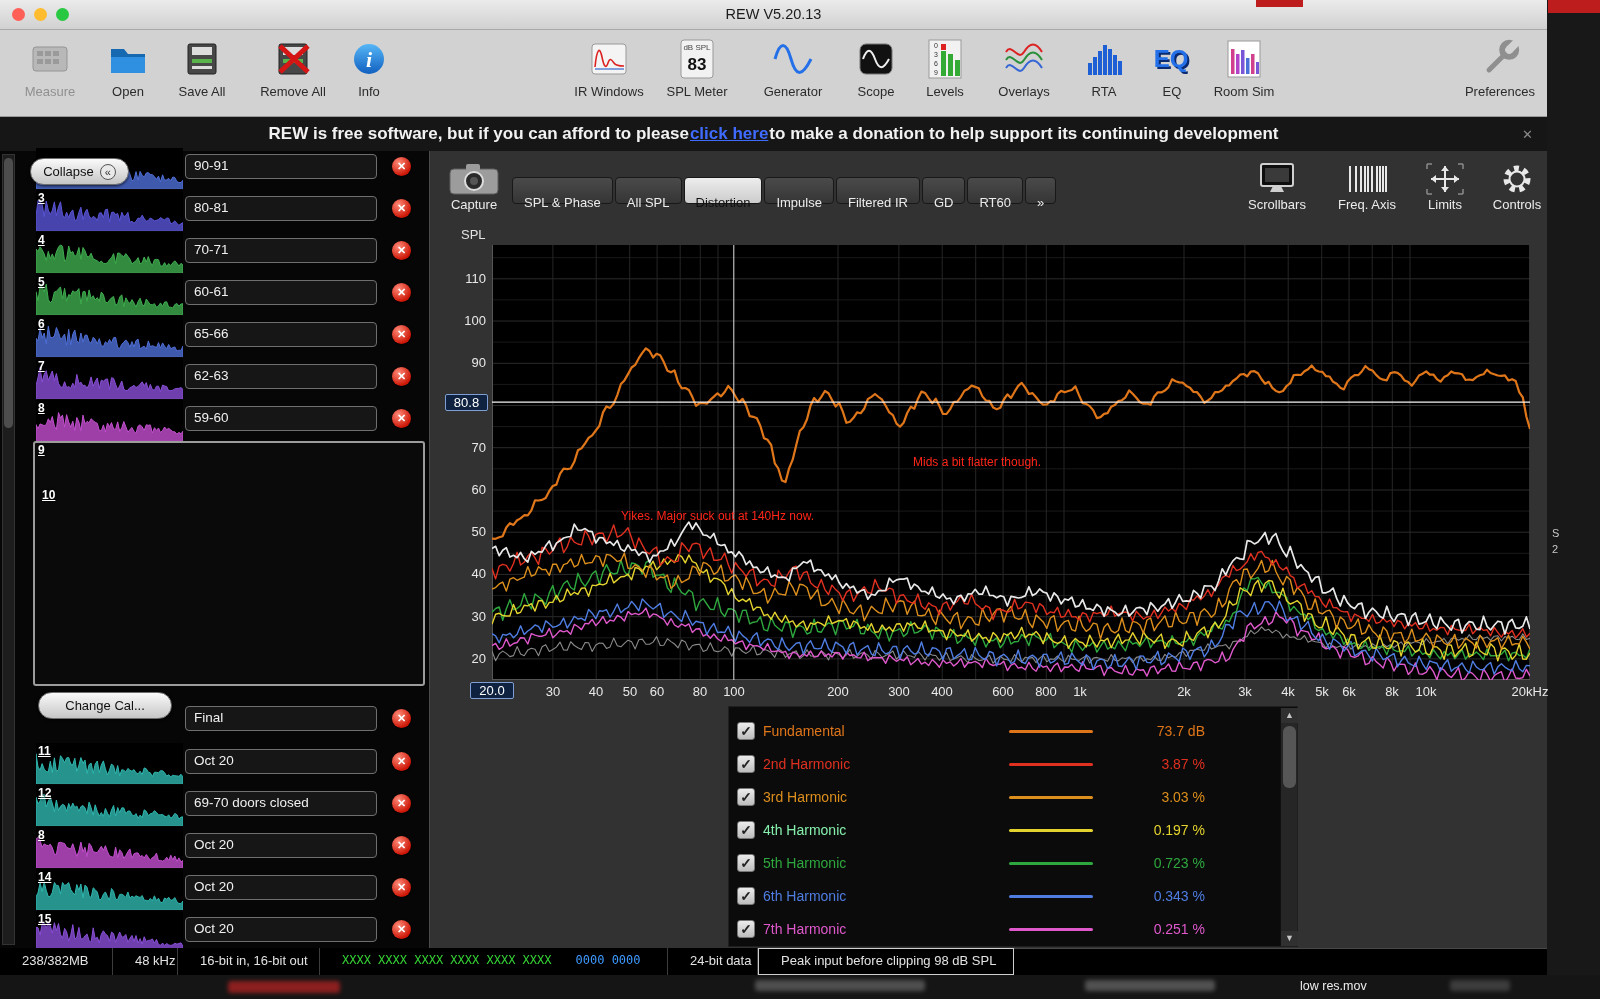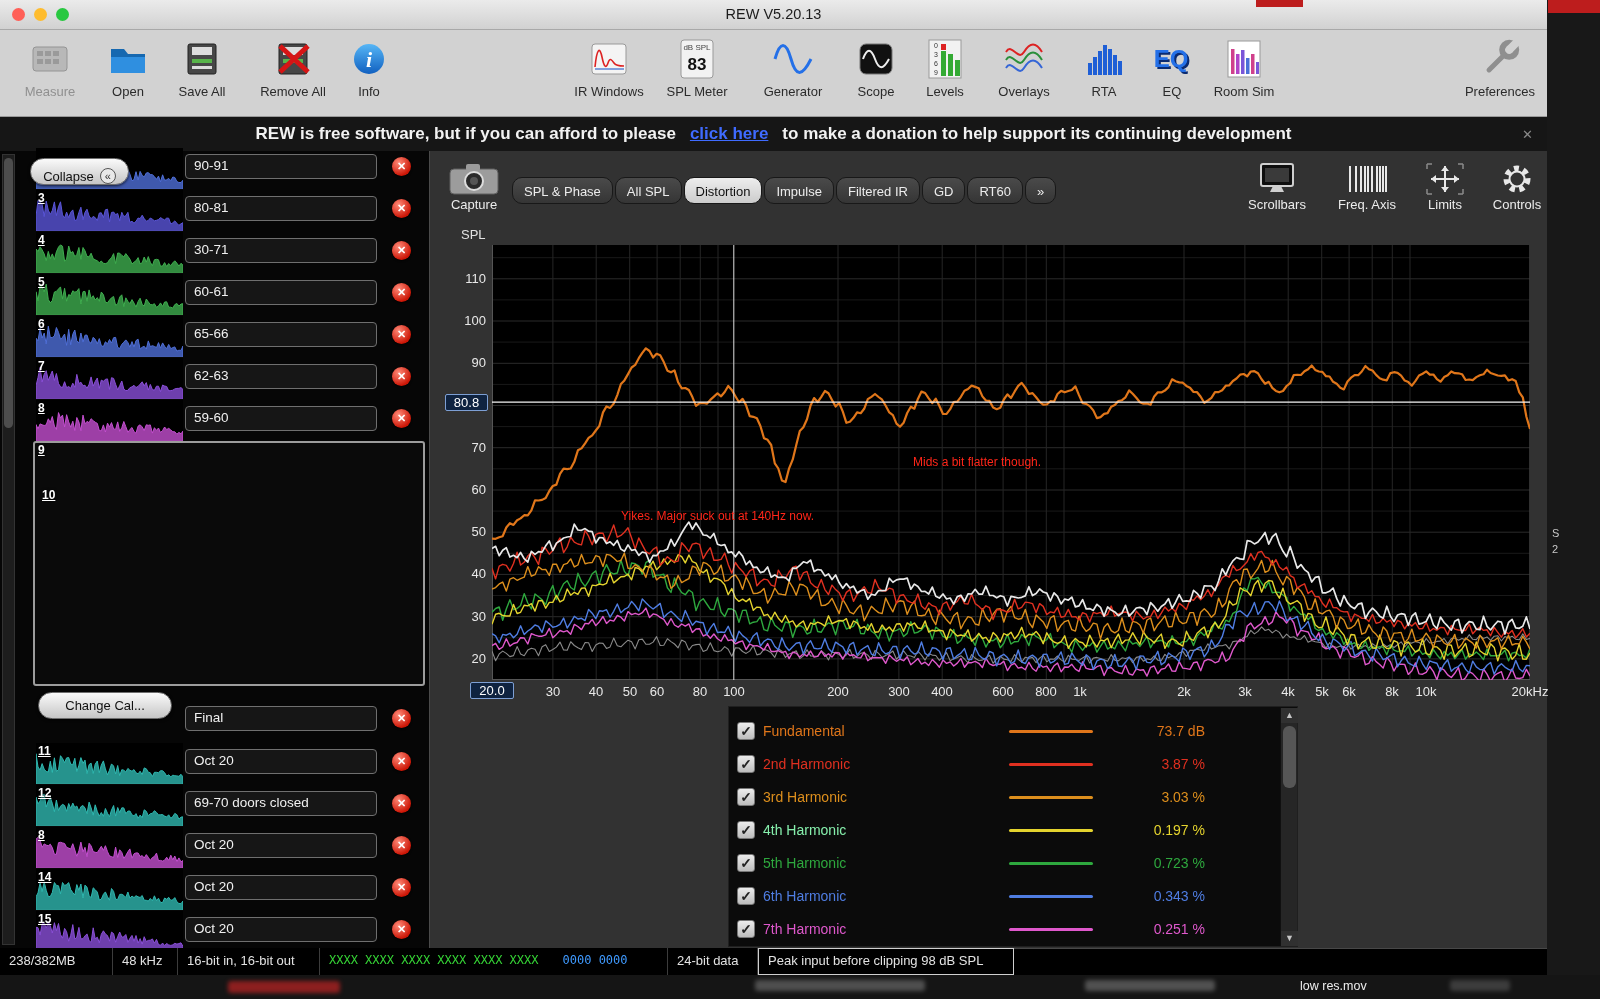--- a/index.html
+++ b/index.html
@@ -8,68 +8,68 @@
 .abs{position:absolute}
 
 #titlebar{left:0;top:0;width:1547px;height:30px;background:linear-gradient(#ebebeb,#d1d1d1);border-bottom:1px solid #a8a8a8}
 #title{width:100%;text-align:center;line-height:29px;font-size:14.5px;color:#1c1c1c}
 .tl{width:13px;height:13px;border-radius:50%;top:8px}
 #toolbar{left:0;top:30px;width:1547px;height:87px;background:#d2d2d2;border-bottom:1px solid #9a9a9a}
 .tbtn{top:34px;width:84px;text-align:center}
 .tbtn .ic{height:50px;display:flex;align-items:center;justify-content:center}
 .tbtn .lb{font-size:13px;color:#2b2b2b}
 .tbtn .lb.dis{color:#909090}
-#banner{left:0;top:117px;width:1547px;height:34px;background:#161616;display:flex;align-items:center;justify-content:center;gap:14px}
+#banner{left:0;top:117px;width:1547px;height:34px;background:#161616;display:flex;align-items:center;justify-content:center;gap:1px}
 #banner span{color:#f2f2f2;font-size:17px;font-weight:bold}
 #banner a{color:#3f6bff;font-size:17px;font-weight:bold;text-decoration:underline;cursor:pointer}
 #banner .bx{position:absolute;right:14px;color:#8a8a8a;font-size:13px;font-weight:normal}
 
 #sidebg{left:0;top:151px;width:430px;height:797px;background:#060606;border-right:1px solid #4a4a4a}
 #graphbg{left:430px;top:151px;width:1117px;height:797px;background:#323232}
 
 #side-scroll{left:2px;top:154px;width:13px;height:791px;background:#1d1d1d;border:1px solid #333}
 #side-thumb{position:absolute;left:1px;top:3px;width:9px;height:270px;background:#4d4d4d;border-radius:5px}
-#collapsebtn{left:30px;top:158px;width:99px;height:27px;background:linear-gradient(#fafafa,#c6c6c6);border:1px solid #6f6f6f;border-radius:14px;box-shadow:0 1px 3px rgba(0,0,0,.7);display:flex;align-items:flex-end;justify-content:center;gap:6px;font-size:13px;color:#111;z-index:6}
+#collapsebtn{left:30px;top:158px;width:99px;height:27px;background:linear-gradient(#fafafa,#c6c6c6);border:1px solid #6f6f6f;border-radius:14px;box-shadow:0 1px 3px rgba(0,0,0,.7);display:flex;align-items:center;justify-content:center;gap:6px;font-size:13px;color:#111;z-index:6}
 #collapsebtn .cc{width:16px;height:16px;border:1px solid #555;border-radius:50%;line-height:14px;text-align:center;font-size:11px;color:#333;background:#e9e9e9}
 .mrow{position:absolute;left:0;width:428px;height:42px}
 .mthumb{position:absolute;left:36px;top:1px;width:147px;height:41px;background:#000;border-bottom:1px solid #1c1c1c}
 .mnum{position:absolute;left:38px;top:2px;color:#fff;font-size:12px;font-weight:bold;text-decoration:underline;text-shadow:0 0 3px #000;z-index:3}
 .mfield{position:absolute;left:185px;top:7px;width:192px;height:25px;background:#161616;border:1px solid #6f6f6f;border-radius:4px;color:#f0f0f0;font-size:13.5px;line-height:22px;padding-left:8px}
 .mfield.sel{background:#262626;border:1px solid #9a9a9a}
 .delbtn{position:absolute;left:392px;top:10px;width:19px;height:19px;border-radius:50%;background:radial-gradient(circle at 35% 30%,#ff8a78,#cc1505 72%);color:#fff;font-size:11px;font-weight:bold;text-align:center;line-height:19px;box-shadow:0 1px 2px rgba(0,0,0,.8)}
 #selpanel{left:33px;top:441px;width:392px;height:245px;border:2px solid #9c9c9c;background:#0a0a0a;border-radius:3px;z-index:1}
 #mrows,#detail{z-index:2}
 .dline{position:absolute;left:196px;color:#e4e4e4;font-size:13px;white-space:nowrap}
 #changecal{left:38px;top:692px;width:134px;height:27px;background:linear-gradient(#fafafa,#c6c6c6);border:1px solid #6f6f6f;border-radius:14px;box-shadow:0 1px 3px rgba(0,0,0,.7);font-size:13px;color:#111;text-align:center;line-height:25px}
 
 .gbtn{position:absolute;top:160px;width:90px;text-align:center;color:#ececec;font-size:13px}
 .gbtn .gic{height:37px;display:flex;align-items:center;justify-content:center}
 #tabsrow{position:absolute;left:512px;top:177px;display:flex;gap:2px}
-.gtab{height:27px;line-height:25px;padding:1px 11px;background:linear-gradient(#4a4a4a,#353535);border:1px solid #181818;color:#ececec;font-size:13px;border-radius:10px}
+.gtab{height:27px;line-height:25px;padding:12px 11px;background:linear-gradient(#4a4a4a,#353535);border:1px solid #181818;color:#ececec;font-size:13px;border-radius:4px}
 .gtab.active{background:linear-gradient(#ededed,#cccccc);color:#111}
 
 #traces{left:492px;top:245px;background:#000}
 .ytick{position:absolute;left:444px;width:42px;text-align:right;color:#e8e8e8;font-size:13px}
 .xtick{position:absolute;width:60px;text-align:center;color:#e8e8e8;font-size:13px;top:684px}
 #spl-label{left:461px;top:227px;color:#e2e2e2;font-size:13px}
 .cursorbox{position:absolute;background:#0f2340;border:1px solid #7d9fd4;color:#fff;font-size:13px;text-align:center;border-radius:2px;line-height:15px}
 .anno{position:absolute;color:#ff2619;font-size:12px;white-space:nowrap}
 
 #legend{left:728px;top:706px;width:570px;height:241px;background:rgba(9,9,9,.95);border:1px solid #1f1f1f}
 .lrow{position:absolute;left:0;width:100%;height:33px}
 .lcheck{position:absolute;left:8px;top:7px;width:18px;height:18px;background:linear-gradient(#ececec,#bdbdbd);border:1px solid #777;border-radius:3px;color:#222;font-size:14px;line-height:16px;text-align:center;font-weight:bold}
 .llabel{position:absolute;left:34px;top:8px;font-size:14px}
 .lline{position:absolute;left:280px;top:15px;width:84px;height:3px;border-radius:2px}
 .lvalue{position:absolute;left:370px;top:8px;width:106px;text-align:right;font-size:14px}
 #legscroll{position:absolute;left:551px;top:1px;width:17px;height:238px;background:#262626;border-left:1px solid #101010}
 .larrow{position:absolute;left:0;width:17px;height:15px;color:#c6c6c6;font-size:9px;text-align:center;line-height:15px;background:#303030}
 #legthumb{position:absolute;left:2px;top:18px;width:13px;height:62px;background:#565656;border-radius:6px}
 
 #sbbg{left:0;top:948px;width:1547px;height:27px;background:#000;border-top:1px solid #484848}
-.sseg{position:absolute;top:948px;height:27px;line-height:25px;font-size:13px;color:#e2e2e2;padding-left:9px;border-right:1px solid #3c3c3c;background:#000;white-space:nowrap;overflow:hidden}
+.sseg{position:absolute;top:948px;height:27px;line-height:25px;font-size:13px;color:#e2e2e2;padding-left:22px;border-right:1px solid #3c3c3c;background:#000;white-space:nowrap;overflow:hidden}
 #seg-pattern{font-family:"DejaVu Sans Mono",monospace;font-size:12px}
 #seg-pattern .gx{color:#35d435}
 #seg-pattern .b0{color:#3f9aff;margin-left:24px}
 #seg-peak{border:1px solid #cfcfcf;line-height:23px}
 
 #bgright{left:1547px;top:0;width:53px;height:999px;background:#181818}
 #bgbottom{left:0;top:975px;width:1600px;height:24px;background:#151515}
 .blob{position:absolute;border-radius:3px;filter:blur(2px)}
 .edgeletter{position:absolute;left:1552px;color:#c8c8c8;font-size:11px}
 #lowres{position:absolute;left:1300px;top:979px;color:#ededed;font-size:12.5px}
@@ -310,21 +310,21 @@
         <span class="mnum">3</span>
         <div class="mfield">80-81</div>
         <div class="delbtn"><span>✕</span></div>
       </div>
       <div class="mrow" style="top:231px">
         <div class="mthumb"><svg width="147" height="41">
             <polygon points="0,41 0.0,17.0 2.0,19.5 4.1,14.8 6.1,17.8 8.2,22.0 10.2,28.6 12.3,19.4 14.3,26.7 16.3,21.9 18.4,27.6 20.4,19.8 22.5,15.1 24.5,12.9 26.5,14.2 28.6,29.3 30.6,27.1 32.7,14.0 34.7,21.0 36.8,19.5 38.8,24.7 40.8,22.5 42.9,15.5 44.9,27.3 47.0,15.5 49.0,18.8 51.0,24.4 53.1,24.9 55.1,21.2 57.2,26.7 59.2,27.8 61.3,28.8 63.3,30.7 65.3,29.0 67.4,31.3 69.4,31.6 71.5,30.8 73.5,27.6 75.5,25.8 77.6,21.6 79.6,31.6 81.7,21.0 83.7,21.2 85.8,23.4 87.8,24.8 89.8,21.6 91.9,24.3 93.9,27.1 96.0,32.0 98.0,30.2 100.0,28.8 102.1,25.6 104.1,31.8 106.2,30.8 108.2,25.0 110.3,30.1 112.3,24.6 114.3,30.3 116.4,33.7 118.4,27.8 120.5,27.3 122.5,27.8 124.5,34.3 126.6,33.9 128.6,30.6 130.7,34.5 132.7,31.5 134.8,33.7 136.8,30.8 138.8,28.8 140.9,31.2 142.9,34.1 145.0,31.3 147.0,33.2 147,41" fill="#3fae4f" opacity="0.8"></polygon>
             <polyline points="0,41 0.0,17.0 2.0,19.5 4.1,14.8 6.1,17.8 8.2,22.0 10.2,28.6 12.3,19.4 14.3,26.7 16.3,21.9 18.4,27.6 20.4,19.8 22.5,15.1 24.5,12.9 26.5,14.2 28.6,29.3 30.6,27.1 32.7,14.0 34.7,21.0 36.8,19.5 38.8,24.7 40.8,22.5 42.9,15.5 44.9,27.3 47.0,15.5 49.0,18.8 51.0,24.4 53.1,24.9 55.1,21.2 57.2,26.7 59.2,27.8 61.3,28.8 63.3,30.7 65.3,29.0 67.4,31.3 69.4,31.6 71.5,30.8 73.5,27.6 75.5,25.8 77.6,21.6 79.6,31.6 81.7,21.0 83.7,21.2 85.8,23.4 87.8,24.8 89.8,21.6 91.9,24.3 93.9,27.1 96.0,32.0 98.0,30.2 100.0,28.8 102.1,25.6 104.1,31.8 106.2,30.8 108.2,25.0 110.3,30.1 112.3,24.6 114.3,30.3 116.4,33.7 118.4,27.8 120.5,27.3 122.5,27.8 124.5,34.3 126.6,33.9 128.6,30.6 130.7,34.5 132.7,31.5 134.8,33.7 136.8,30.8 138.8,28.8 140.9,31.2 142.9,34.1 145.0,31.3 147.0,33.2 147,41" fill="none" stroke="#3fae4f"></polyline>
           </svg></div>
         <span class="mnum">4</span>
-        <div class="mfield">30-71</div>
+        <div class="mfield">70-71</div>
         <div class="delbtn"><span>✕</span></div>
       </div>
       <div class="mrow" style="top:273px">
         <div class="mthumb"><svg width="147" height="41">
             <polygon points="0,41 0.0,17.8 2.0,26.8 4.1,11.7 6.1,12.9 8.2,17.8 10.2,10.2 12.3,25.6 14.3,28.8 16.3,26.6 18.4,18.0 20.4,17.4 22.5,15.0 24.5,12.9 26.5,24.8 28.6,14.3 30.6,27.2 32.7,20.6 34.7,21.6 36.8,16.8 38.8,18.2 40.8,17.4 42.9,14.6 44.9,30.0 47.0,17.7 49.0,17.4 51.0,27.3 53.1,15.9 55.1,24.5 57.2,21.7 59.2,26.0 61.3,23.6 63.3,27.3 65.3,18.0 67.4,20.6 69.4,28.2 71.5,28.8 73.5,26.1 75.5,23.8 77.6,22.5 79.6,31.3 81.7,29.9 83.7,23.1 85.8,20.8 87.8,32.6 89.8,23.8 91.9,27.4 93.9,29.6 96.0,25.6 98.0,29.1 100.0,33.1 102.1,27.6 104.1,24.2 106.2,30.5 108.2,32.0 110.3,25.0 112.3,27.9 114.3,30.5 116.4,30.8 118.4,29.7 120.5,33.3 122.5,32.0 124.5,28.9 126.6,32.4 128.6,28.0 130.7,27.8 132.7,33.2 134.8,33.2 136.8,34.1 138.8,30.6 140.9,29.5 142.9,32.1 145.0,30.0 147.0,29.8 147,41" fill="#3fae4f" opacity="0.8"></polygon>
             <polyline points="0,41 0.0,17.8 2.0,26.8 4.1,11.7 6.1,12.9 8.2,17.8 10.2,10.2 12.3,25.6 14.3,28.8 16.3,26.6 18.4,18.0 20.4,17.4 22.5,15.0 24.5,12.9 26.5,24.8 28.6,14.3 30.6,27.2 32.7,20.6 34.7,21.6 36.8,16.8 38.8,18.2 40.8,17.4 42.9,14.6 44.9,30.0 47.0,17.7 49.0,17.4 51.0,27.3 53.1,15.9 55.1,24.5 57.2,21.7 59.2,26.0 61.3,23.6 63.3,27.3 65.3,18.0 67.4,20.6 69.4,28.2 71.5,28.8 73.5,26.1 75.5,23.8 77.6,22.5 79.6,31.3 81.7,29.9 83.7,23.1 85.8,20.8 87.8,32.6 89.8,23.8 91.9,27.4 93.9,29.6 96.0,25.6 98.0,29.1 100.0,33.1 102.1,27.6 104.1,24.2 106.2,30.5 108.2,32.0 110.3,25.0 112.3,27.9 114.3,30.5 116.4,30.8 118.4,29.7 120.5,33.3 122.5,32.0 124.5,28.9 126.6,32.4 128.6,28.0 130.7,27.8 132.7,33.2 134.8,33.2 136.8,34.1 138.8,30.6 140.9,29.5 142.9,32.1 145.0,30.0 147.0,29.8 147,41" fill="none" stroke="#3fae4f"></polyline>
           </svg></div>
         <span class="mnum">5</span>
         <div class="mfield">60-61</div>
         <div class="delbtn"><span>✕</span></div>

